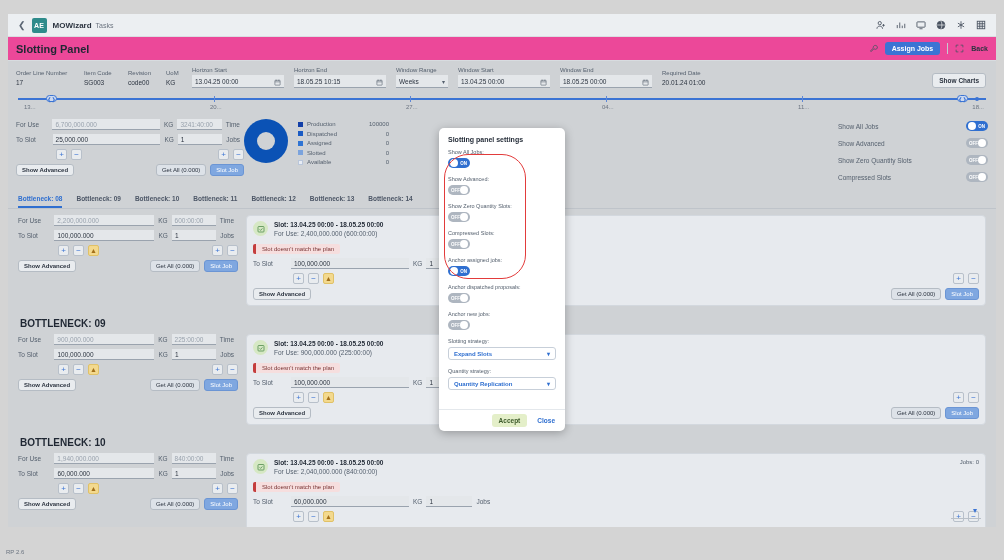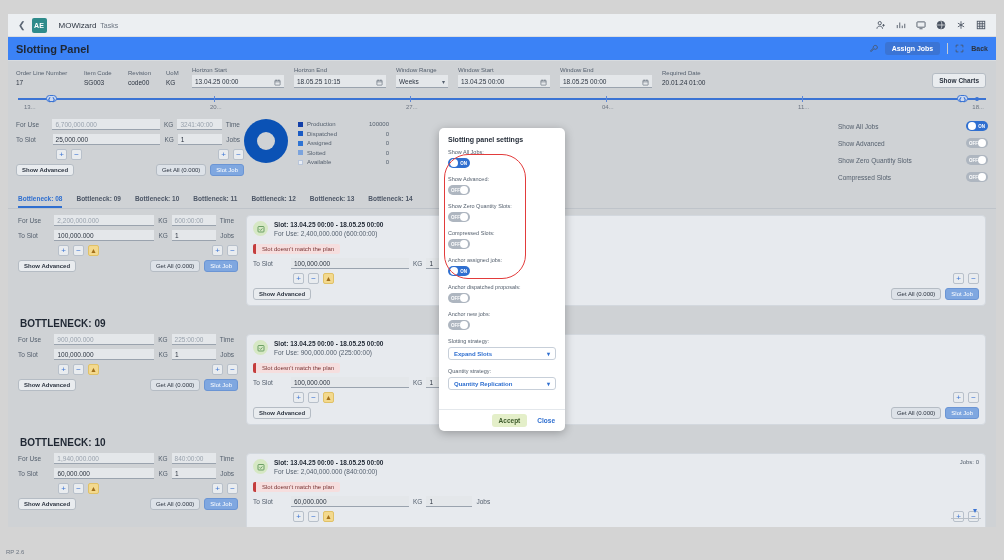--- a/index.html
+++ b/index.html
@@ -16,30 +16,30 @@
     position: absolute; left: 8px; top: 14px; width: 988px; height: 23px;
     background: #eceff2; border-bottom: 1px solid #dadde1;
     display: flex; align-items: center; padding: 0 6px;
   }
   .appbar .back-chev { color: #5a6472; font-size: 9px; padding: 0 6px 0 4px; cursor: pointer; }
   .logo {
     width: 15px; height: 15px; background: #2e8b8b; color: #fff;
     font-size: 7px; font-weight: bold; display: flex; align-items: center; justify-content: center;
     border-radius: 2px; letter-spacing: .3px;
   }
-  .app-title { font-size: 8px; font-weight: normal; color: #2c3440; margin-left: 12px; }
+  .app-title { font-size: 8px; font-weight: bold; color: #2c3440; margin-left: 6px; }
   .app-sub { font-size: 7px; color: #6b7480; margin-left: 4px; }
   .appbar-icons { margin-left: auto; display: flex; gap: 9px; align-items: center; padding-right: 4px; }
   .ic { width: 11px; height: 11px; color: #4a5361; display: inline-flex; align-items: center; justify-content: center; cursor: pointer; }
   .ic svg { width: 10px; height: 10px; fill: none; stroke: #4a5361; stroke-width: 1.4; }
 
   
   .titlebar {
     position: absolute; left: 8px; top: 37px; width: 988px; height: 24px;
-    background: #3b82f6; border-bottom: 1px solid #d8dce0;
+    background: #ec4899; border-bottom: 1px solid #d8dce0;
     display: flex; align-items: center; padding: 0 8px;
   }
   .panel-title { font-size: 11px; font-weight: bold; color: #1f2733; }
   .titlebar-right { margin-left: auto; display: flex; align-items: center; gap: 7px; }
   .btn-primary {
     background: #3b74d4; color: #fff; font-size: 7px; font-weight: bold;
     border: none; border-radius: 3px; padding: 3px 7px; cursor: pointer;
   }
   .icon-btn { color: #4a5361; cursor: pointer; display: inline-flex; }
   .icon-btn svg { width: 9px; height: 9px; fill: none; stroke: #4a5361; stroke-width: 1.4; }

